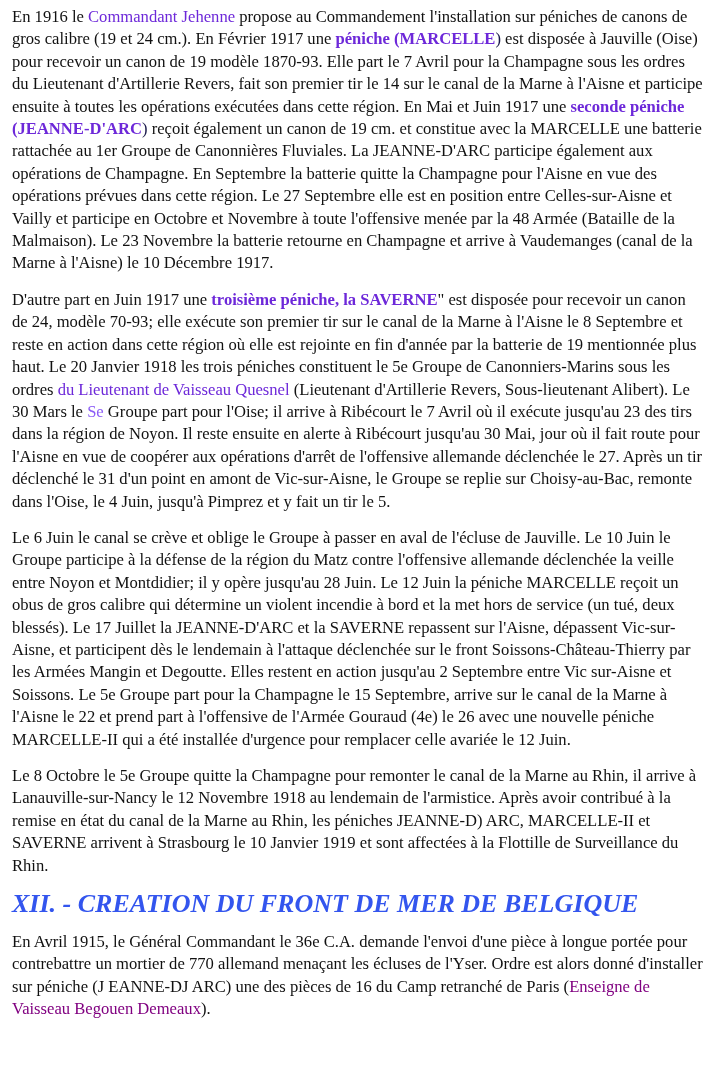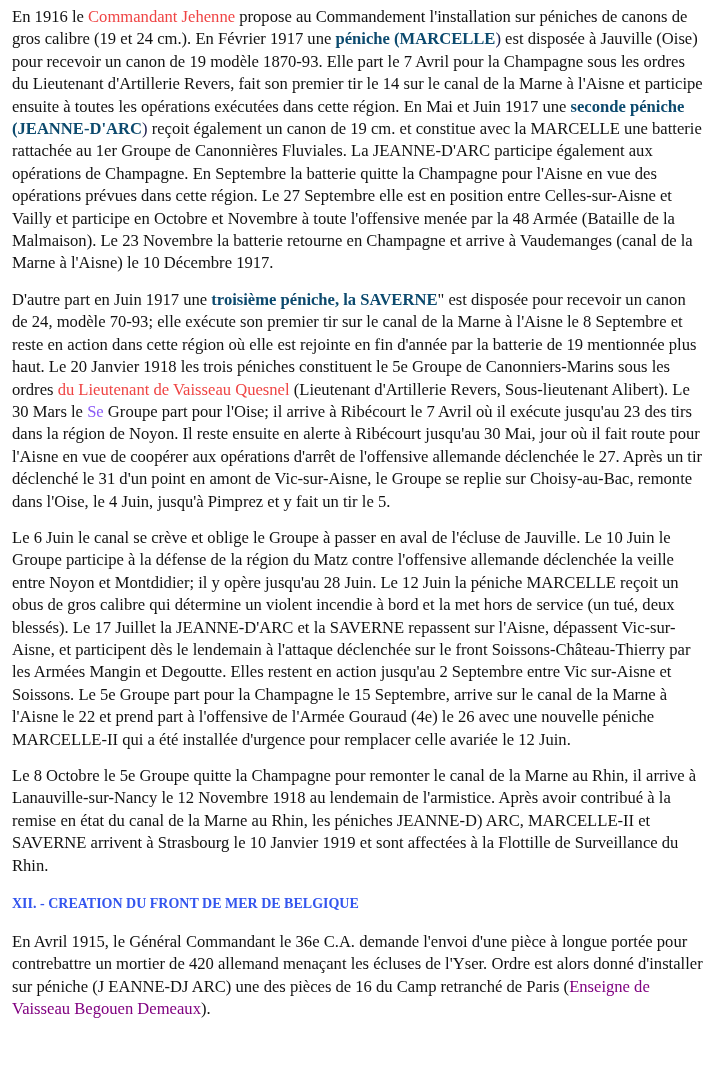--- a/index.html
+++ b/index.html
@@ -16,56 +16,57 @@
       line-height: 22.4px;
       color: #111111;
     }
     .page {
       padding: 6px 10px 0 12px;
     }
     p {
       margin: 0 0 14px 0;
     }
     .link-plum {
-      color: #ef4444;
+      color: #6d28d9;
       cursor: pointer;
     }
     .link-purple {
       color: #800080;
       cursor: pointer;
     }
     .link-slate {
       color: #8b5cf6;
       cursor: pointer;
     }
     .hl-orange {
-      color: #0c4a6e;
+      color: #6d28d9;
       font-weight: bold;
     }
     .paren-dark {
       color: #1a1a4a;
     }
     h2 {
       margin: 2px 0 14px 0;
-      font-size: 14px;
+      font-size: 26px;
       line-height: 26px;
       font-weight: bold;
       color: #3355ee;
+      font-style: italic;
     }
   </style>
 </head>
 <body>
 
 <div class="page">
 
   <p><span>En 1916 le </span><span class="link-plum">Commandant Jehenne</span><span> propose au Commandement l'installation sur péniches de canons de gros calibre (19 et 24 cm.). En Février 1917 une </span><span class="hl-orange">péniche (MARCELLE</span><span class="paren-dark">)</span><span> est disposée à Jauville (Oise) pour recevoir un canon de 19 modèle 1870-93. Elle part le 7 Avril pour la Champagne sous les ordres du Lieutenant d'Artillerie Revers, fait son premier tir le 14 sur le canal de la Marne à l'Aisne et participe ensuite à toutes les opérations exécutées dans cette région. En Mai et Juin 1917 une </span><span class="hl-orange">seconde péniche (JEANNE-D'ARC</span><span class="paren-dark">)</span><span> reçoit également un canon de 19 cm. et constitue avec la MARCELLE une batterie rattachée au 1er Groupe de Canonnières Fluviales. La JEANNE-D'ARC participe également aux opérations de Champagne. En Septembre la batterie quitte la Champagne pour l'Aisne en vue des opérations prévues dans cette région. Le 27 Septembre elle est en position entre Celles-sur-Aisne et Vailly et participe en Octobre et Novembre à toute l'offensive menée par la 48 Armée (Bataille de la Malmaison). Le 23 Novembre la batterie retourne en Champagne et arrive à Vaudemanges (canal de la Marne à l'Aisne) le 10 Décembre 1917.</span></p>
 
   <p><span>D'autre part en Juin 1917 une </span><span class="hl-orange">troisième péniche, la SAVERNE</span><span>" est disposée pour recevoir un canon de 24, modèle 70-93; elle exécute son premier tir sur le canal de la Marne à l'Aisne le 8 Septembre et reste en action dans cette région où elle est rejointe en fin d'année par la batterie de 19 mentionnée plus haut. Le 20 Janvier 1918 les trois péniches constituent le 5e Groupe de Canonniers-Marins sous les ordres </span><span class="link-plum">du Lieutenant de Vaisseau Quesnel</span><span> (Lieutenant d'Artillerie Revers, Sous-lieutenant Alibert). Le 30 Mars le </span><span class="link-slate">Se</span><span> Groupe part pour l'Oise; il arrive à Ribécourt le 7 Avril où il exécute jusqu'au 23 des tirs dans la région de Noyon. Il reste ensuite en alerte à Ribécourt jusqu'au 30 Mai, jour où il fait route pour l'Aisne en vue de coopérer aux opérations d'arrêt de l'offensive allemande déclenchée le 27. Après un tir déclenché le 31 d'un point en amont de Vic-sur-Aisne, le Groupe se replie sur Choisy-au-Bac, remonte dans l'Oise, le 4 Juin, jusqu'à Pimprez et y fait un tir le 5.</span></p>
 
   <p>Le 6 Juin le canal se crève et oblige le Groupe à passer en aval de l'écluse de Jauville. Le 10 Juin le Groupe participe à la défense de la région du Matz contre l'offensive allemande déclenchée la veille entre Noyon et Montdidier; il y opère jusqu'au 28 Juin. Le 12 Juin la péniche MARCELLE reçoit un obus de gros calibre qui détermine un violent incendie à bord et la met hors de service (un tué, deux blessés). Le 17 Juillet la JEANNE-D'ARC et la SAVERNE repassent sur l'Aisne, dépassent Vic-sur-Aisne, et participent dès le lendemain à l'attaque déclenchée sur le front Soissons-Château-Thierry par les Armées Mangin et Degoutte. Elles restent en action jusqu'au 2 Septembre entre Vic sur-Aisne et Soissons. Le 5e Groupe part pour la Champagne le 15 Septembre, arrive sur le canal de la Marne à l'Aisne le 22 et prend part à l'offensive de l'Armée Gouraud (4e) le 26 avec une nouvelle péniche MARCELLE-II qui a été installée d'urgence pour remplacer celle avariée le 12 Juin.</p>
 
   <p>Le 8 Octobre le 5e Groupe quitte la Champagne pour remonter le canal de la Marne au Rhin, il arrive à Lanauville-sur-Nancy le 12 Novembre 1918 au lendemain de l'armistice. Après avoir contribué à la remise en état du canal de la Marne au Rhin, les péniches JEANNE-D) ARC, MARCELLE-II et SAVERNE arrivent à Strasbourg le 10 Janvier 1919 et sont affectées à la Flottille de Surveillance du Rhin.</p>
 
   <h2>XII. - CREATION DU FRONT DE MER DE BELGIQUE</h2>
 
-  <p><span>En Avril 1915, le Général Commandant le 36e C.A. demande l'envoi d'une pièce à longue portée pour contrebattre un mortier de 420 allemand menaçant les écluses de l'Yser. Ordre est alors donné d'installer sur péniche (J EANNE-DJ ARC) une des pièces de 16 du Camp retranché de Paris (</span><span class="link-purple">Enseigne de Vaisseau Begouen Demeaux</span><span>).</span></p>
+  <p><span>En Avril 1915, le Général Commandant le 36e C.A. demande l'envoi d'une pièce à longue portée pour contrebattre un mortier de 770 allemand menaçant les écluses de l'Yser. Ordre est alors donné d'installer sur péniche (J EANNE-DJ ARC) une des pièces de 16 du Camp retranché de Paris (</span><span class="link-purple">Enseigne de Vaisseau Begouen Demeaux</span><span>).</span></p>
 
 </div>
 
 </body></html>

